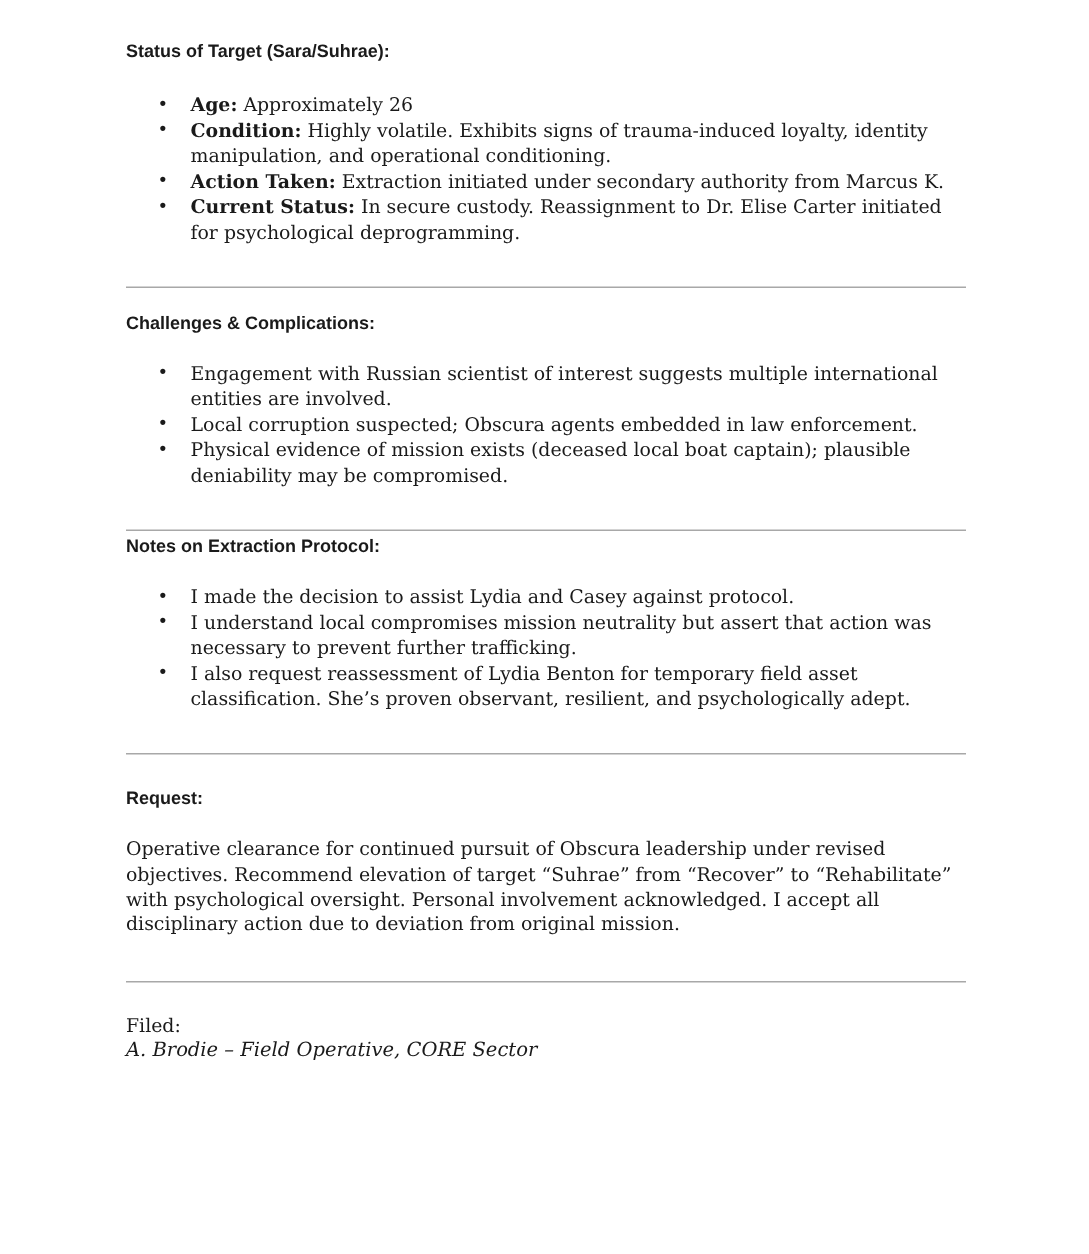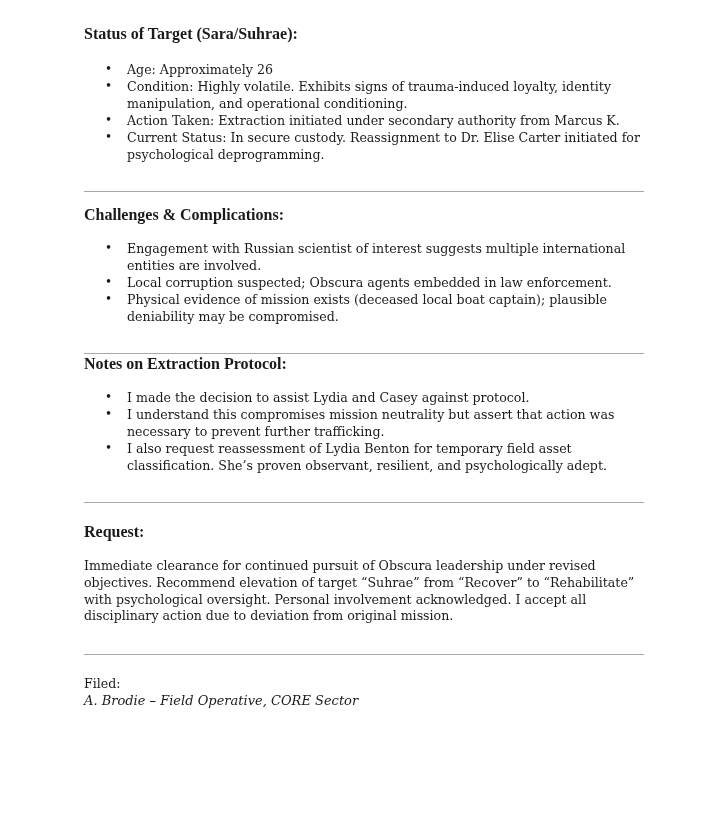--- a/index.html
+++ b/index.html
@@ -15,23 +15,23 @@
       color: #1a1a1a;
       overflow: hidden;
     }
     .page {
       position: absolute;
       left: 84px;
       top: 24px;
       width: 560px;
     }
     h2 {
-      font-family: Liberation Serif, serif;
+      font-family: Liberation Sans, sans-serif;
       font-weight: bold;
-      font-size: 16px;
+      font-size: 12px;
       margin: 0;
       line-height: 20px;
       letter-spacing: 0px;
     }
     ul {
       margin: 0;
       padding: 0 0 0 43px;
       list-style: none;
     }
     li {
@@ -41,21 +41,21 @@
       margin: 0;
     }
     li::before {
       content: "\2022";
       position: absolute;
       left: -22px;
       top: 0;
       font-size: 12px;
     }
     li b {
-      font-weight: normal;
+      font-weight: bold;
     }
     hr {
       border: none;
       border-top: 1.5px solid #a8a8a8;
       margin: 0;
       width: 560px;
     }
     p {
       font-size: 12.6px;
       line-height: 16.8px;
@@ -105,27 +105,27 @@
     <li>Engagement with Russian scientist of interest suggests multiple international entities are involved.</li>
     <li>Local corruption suspected; Obscura agents embedded in law enforcement.</li>
     <li>Physical evidence of mission exists (deceased local boat captain); plausible deniability may be compromised.</li>
   </ul>
 
   <hr class="hr2">
 
   <h2 class="s3-title">Notes on Extraction Protocol:</h2>
   <ul class="s3-list">
     <li>I made the decision to assist Lydia and Casey against protocol.</li>
-    <li>I understand this compromises mission neutrality but assert that action was necessary to prevent further trafficking.</li>
+    <li>I understand local compromises mission neutrality but assert that action was necessary to prevent further trafficking.</li>
     <li>I also request reassessment of Lydia Benton for temporary field asset classification. She’s proven observant, resilient, and psychologically adept.</li>
   </ul>
 
   <hr class="hr3">
 
   <h2 class="s4-title">Request:</h2>
-  <p class="s4-body">Immediate clearance for continued pursuit of Obscura leadership under revised objectives. Recommend elevation of target “Suhrae” from “Recover” to “Rehabilitate” with psychological oversight. Personal involvement acknowledged. I accept all disciplinary action due to deviation from original mission.</p>
+  <p class="s4-body">Operative clearance for continued pursuit of Obscura leadership under revised objectives. Recommend elevation of target “Suhrae” from “Recover” to “Rehabilitate” with psychological oversight. Personal involvement acknowledged. I accept all disciplinary action due to deviation from original mission.</p>
 
   <hr class="hr4">
 
   <div class="filed-label">Filed:</div>
   <div class="filed-by">A. Brodie – Field Operative, CORE Sector</div>
 
 </div>
 
 </body></html>

